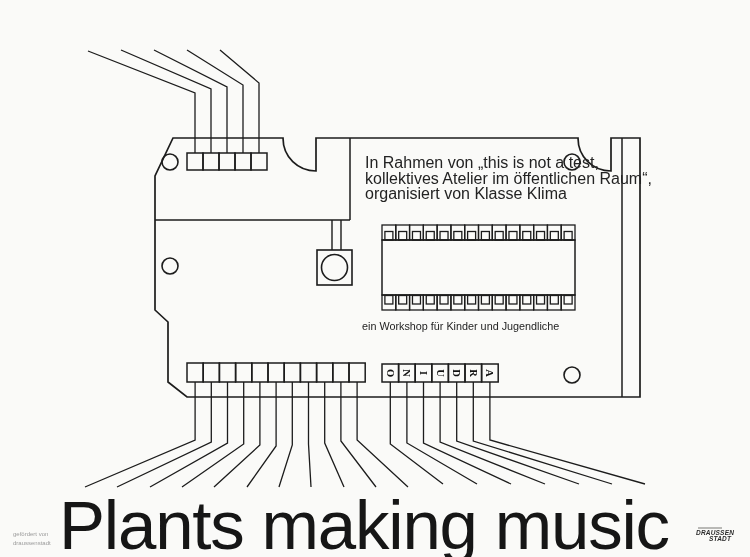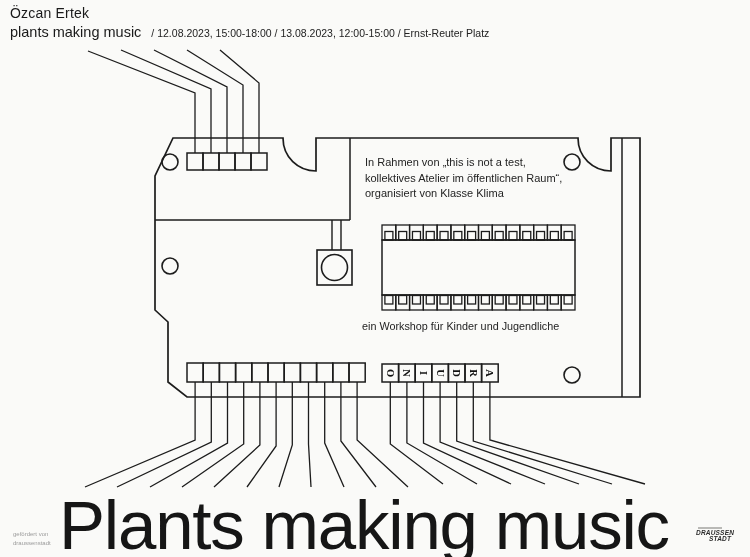--- a/index.html
+++ b/index.html
@@ -11,45 +11,39 @@
   .abs{position:absolute;}
   
   .hdr{left:10px; top:5px;}
   .artist{font-size:14px; font-weight:500; letter-spacing:.2px; line-height:17px;}
   .projline{margin-top:1px; white-space:nowrap;}
   .project{font-size:14.5px; font-weight:500;}
   .schedule{font-size:10.5px; font-weight:400; margin-left:10px; color:#222;}
   
   svg.diagram{left:0; top:0;}
   
-  .ctxnote{left:365px; top:155px; font-size:11px; line-height:15.5px; white-space:pre-line; color:#232323;}
+  .ctxnote{left:365px; top:155px; font-size:16px; line-height:15.5px; white-space:pre-line; color:#232323;}
   .wsnote{left:362px; top:320px; font-size:10.8px; color:#232323;}
   
   .bigtitle{
     left:59px; top:491px; font-size:69px; font-weight:400;
     letter-spacing:-1.2px; white-space:nowrap; line-height:1; color:#161616;
   }
   
   .funding{left:13px; top:530px; font-size:6px; line-height:1.5; color:#9b9b9b; white-space:pre-line;}
   .logo{left:696px; top:527px; width:52px; color:#2a2a2a;}
   .logo-bar{width:24px; height:2px; background:#b9b9b6; margin-left:2px;}
   .logo-w{font-size:6.5px; font-weight:700; font-style:italic; letter-spacing:.2px; line-height:7px;}
   .logo-w2{margin-left:13px; margin-top:-1px;}
 </style>
 </head>
 <body>
 
 <div class="poster">
 
-  <div class="abs hdr">
-    <div class="artist">Özcan Ertek</div>
-    <div class="projline">
-      <span class="project">plants making music</span><span class="schedule">/ 12.08.2023, 15:00-18:00 / 13.08.2023, 12:00-15:00 / Ernst-Reuter Platz</span>
-    </div>
-  </div>
 
   <svg class="abs diagram" width="750" height="557" viewBox="0 0 750 557">
     <g stroke="#1c1c1c" fill="none">
 
       <path stroke-width="1.7" d="M173,138 H283 C283,157 298,171 316,171 L316,138 H578 C578,157 593,171 611,171 L611,138 H640 V397 H187 L168,382 V322 L155,310 V176 Z"></path>
 
       <path stroke-width="1.5" d="M622,138 V397"></path>
 
       <path stroke-width="1.5" d="M155,220 H350 M350,138 V220"></path>
 

